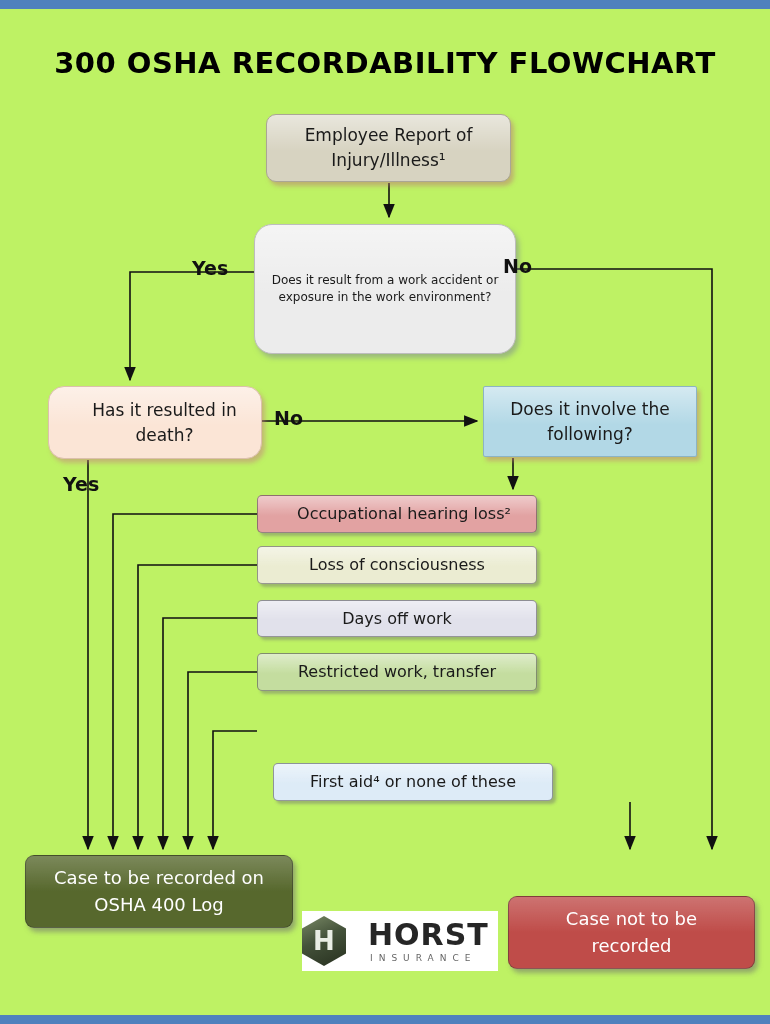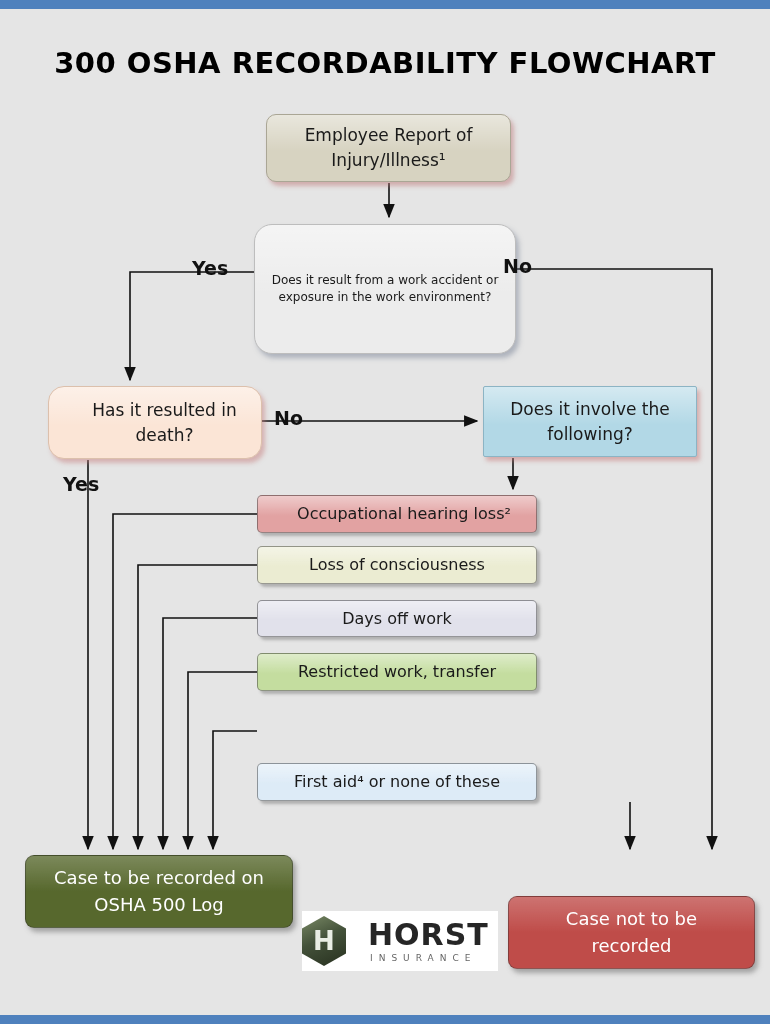--- a/index.html
+++ b/index.html
@@ -1,18 +1,18 @@
 <!DOCTYPE html>
 <html><head>
 <meta charset="utf-8">
 <style>
   html,body{margin:0;padding:0;background:#ffffff;}
   .page{
     position:relative;width:770px;height:1024px;margin:0 auto;
-    background:#e5e5e5;overflow:hidden;
+    background:#bef264;overflow:hidden;
     font-family:"DejaVu Sans","Liberation Sans",sans-serif;color:#1a1a1a;
   }
   .frame-bar{position:absolute;left:0;width:770px;height:9px;}
   .frame-top{top:0;}
   .frame-bottom{bottom:0;}
 
   .page-title{
     position:absolute;top:46px;left:0;width:770px;margin:0;
     text-align:center;font-size:29px;font-weight:700;letter-spacing:.5px;color:#000;
   }
@@ -124,23 +124,23 @@
   <div class="box node-q1" style="background-color: rgb(236, 236, 236);">Does it result from a work accident or exposure in the work environment?</div>
 
   <div class="box node-death" style="background-color: rgb(251, 229, 214);">Has it resulted in death?</div>
 
   <div class="box node-involve" style="background-color: rgb(178, 216, 230);">Does it involve the following?</div>
 
   <div class="box option opt-hearing" style="background-color: rgb(226, 162, 162);">Occupational hearing loss²</div>
   <div class="box option opt-consciousness" style="background-color: rgb(235, 236, 210);">Loss of consciousness</div>
   <div class="box option opt-days" style="background-color: rgb(225, 225, 235);">Days off work</div>
   <div class="box option opt-restricted" style="background-color: rgb(196, 221, 159);">Restricted work, transfer</div>
-  <div class="box option opt-firstaid" style="background-color: rgb(221, 235, 247);">First aid⁴ or none of these</div>
+  <div class="box option opt-firstaid" style="background-color: rgb(221, 235, 247); margin-left: 16px;">First aid⁴ or none of these</div>
 
-  <div class="box outcome outcome-recorded" style="background-color: rgb(87, 104, 45);">Case to be recorded on OSHA 500 Log</div>
+  <div class="box outcome outcome-recorded" style="background-color: rgb(87, 104, 45);">Case to be recorded on OSHA 400 Log</div>
   <div class="box outcome outcome-notrecorded" style="background-color: rgb(191, 76, 73); margin-top: 41px;">Case not to be recorded</div>
 
   <span class="edge-label lbl-yes-top">Yes</span>
   <span class="edge-label lbl-no-top">No</span>
   <span class="edge-label lbl-no-middle">No</span>
   <span class="edge-label lbl-yes-bottom">Yes</span>
 
   <div class="logo">
     <div class="logo-hex">H</div>
     <div class="logo-text">

